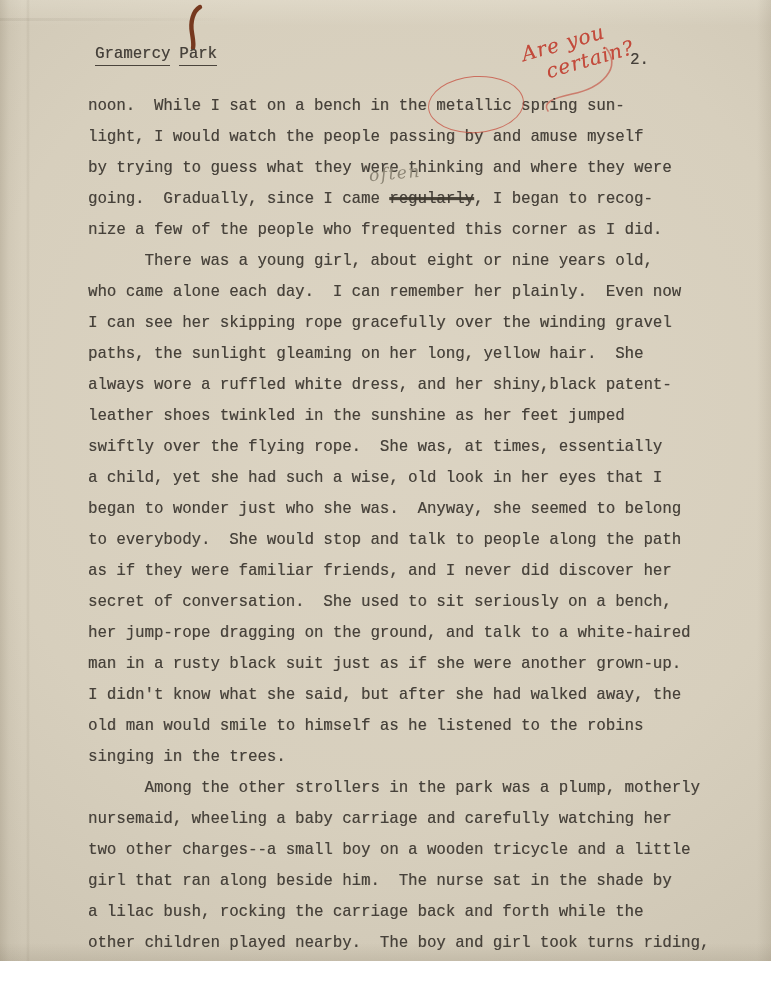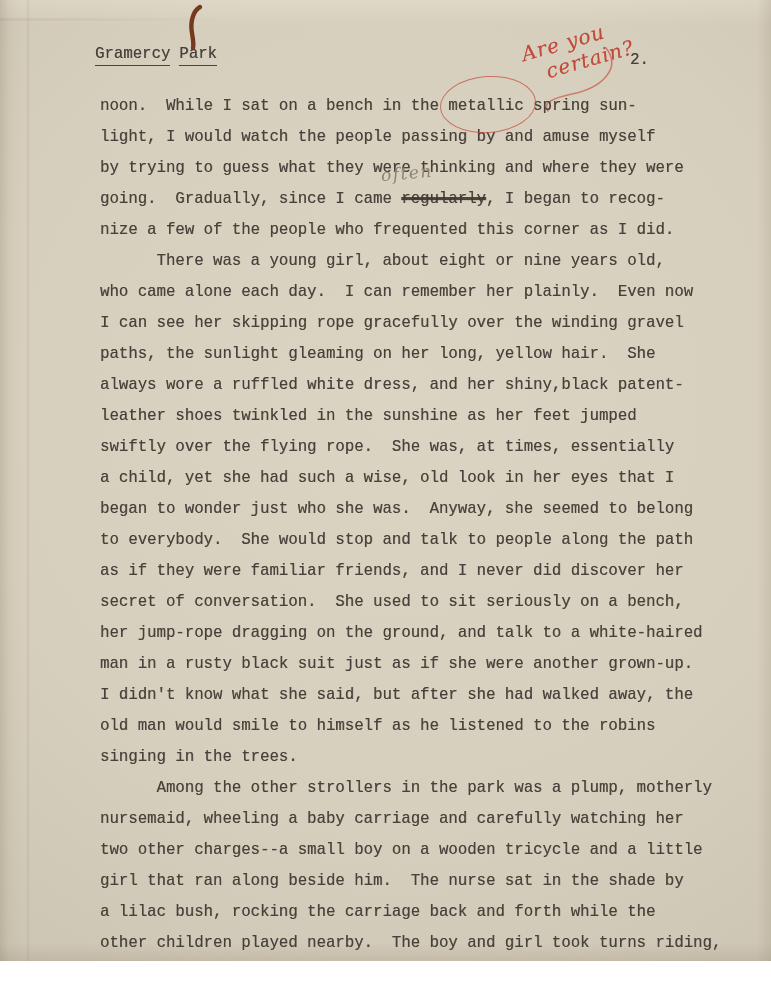--- a/index.html
+++ b/index.html
@@ -43,21 +43,21 @@
     position:absolute;left:519px;top:44px;
     transform:rotate(-16deg);transform-origin:left top;
     font-family:"DejaVu Serif","Liberation Serif",serif;
     font-style:italic;font-size:20px;line-height:23px;
     color:#c34a3b;letter-spacing:1px;
     text-shadow:0 0 .5px rgba(195,74,59,.5);
   }
   .red-note .l2{display:block;margin-left:19px;}
   .red-flourish{position:absolute;left:0;top:0;pointer-events:none;}
   .typescript{
-    position:absolute;left:100px;top:91px;
+    position:absolute;left:88px;top:91px;
     font-size:15.7px;line-height:31px;color:#46413a;
     text-shadow:.4px .3px .6px rgba(68,62,52,.5);
     white-space:pre;
   }
   .line{height:31px;}
   .struck{
     position:relative;
     text-decoration:line-through;
     text-decoration-thickness:2.6px;
     text-decoration-color:rgba(62,56,46,.85);

